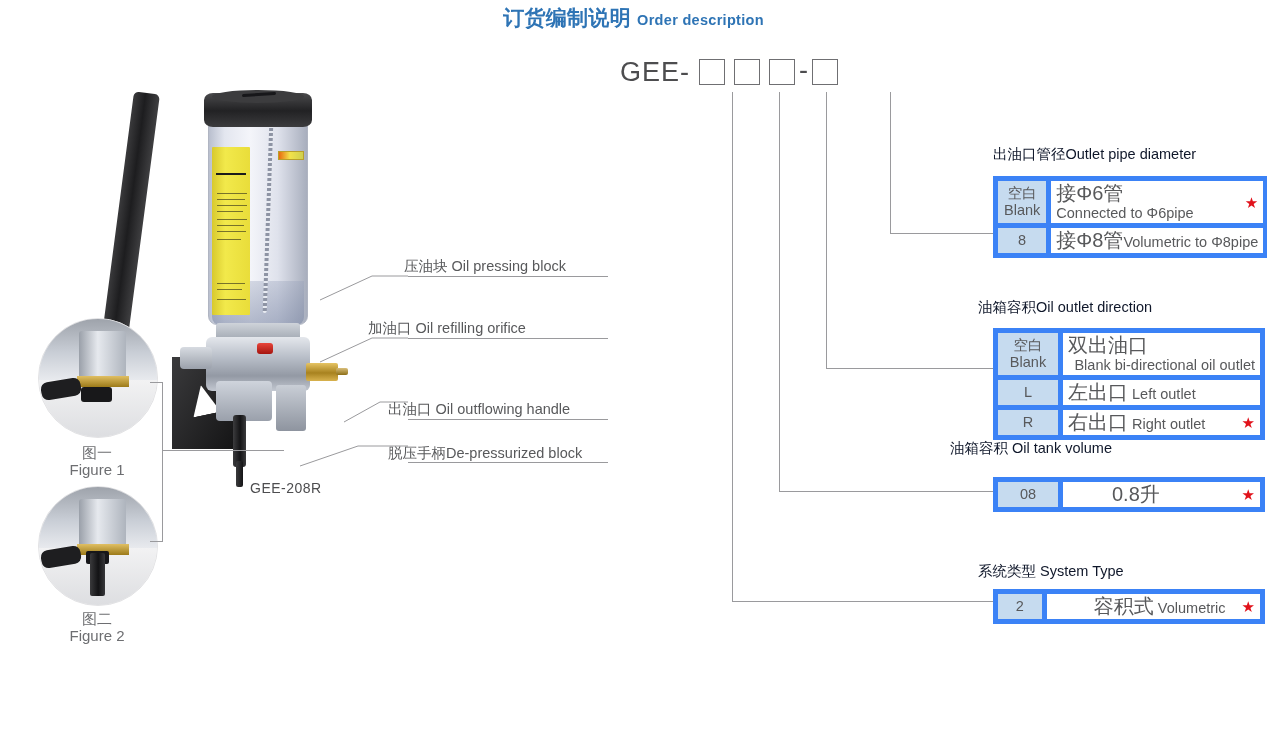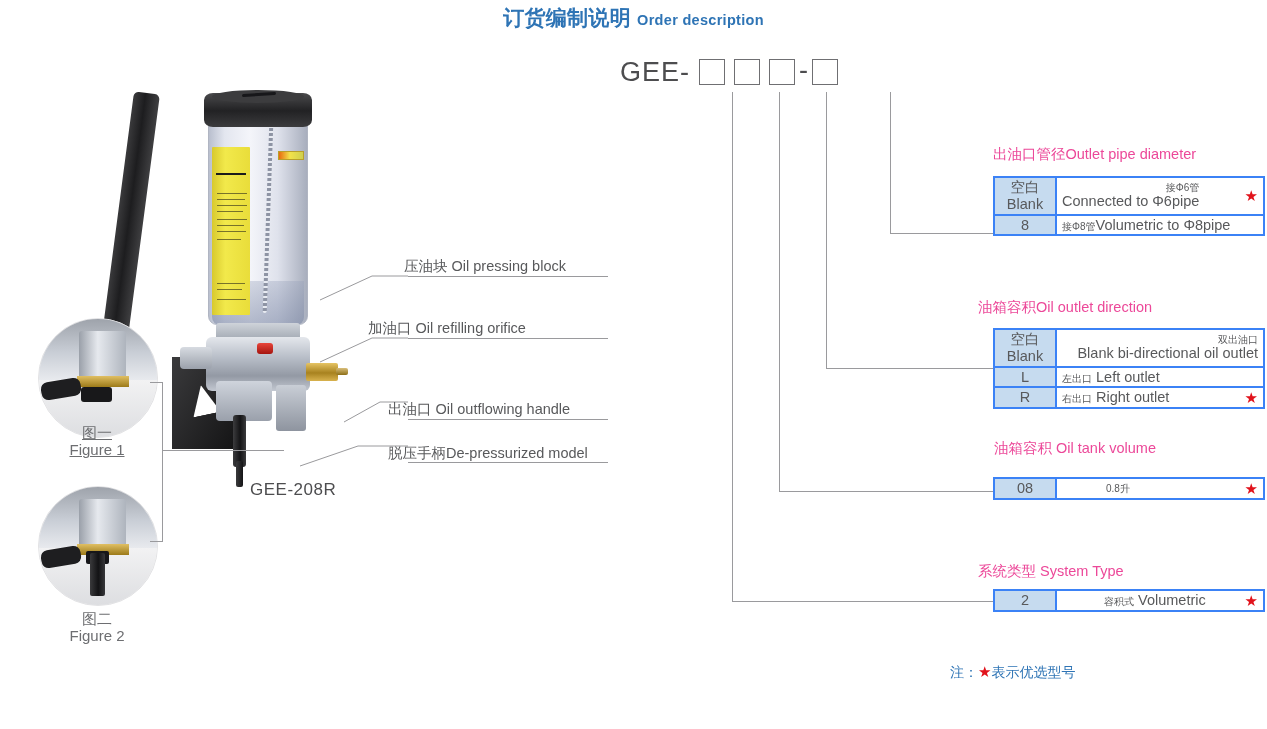--- a/index.html
+++ b/index.html
@@ -26,46 +26,46 @@
   }
   .code-gap{width:9px;}
   #code-dash{font-size:27px;color:#4d4d4f;padding:0 4px 4px 4px;}
 
   
   .ln{position:absolute;background:#9a9a9d;}
   .lnv{width:1px;}
   .lnh{height:1px;}
 
   
-  .tbl-title{font-size:14.5px;color:#ec4899;white-space:nowrap;}
+  .tbl-title{font-size:14.5px;color:#0f172a;white-space:nowrap;}
   .tbl{border-collapse:collapse;border-spacing:0;background:#fff;}
   .tbl td{
-    border:2px solid #3b82f6;font-size:14.5px;color:#58595b;
+    border:5px solid #3b82f6;font-size:14.5px;color:#58595b;
     padding:1px 5px;vertical-align:middle;line-height:1.16;
   }
   .tbl td.key{
     background:#c6dbef;text-align:center;white-space:nowrap;
     padding:1px 6px;
   }
   .tbl td.val{background:#fff;white-space:nowrap;position:relative;}
   .star{color:#e1121b;font-size:15px;line-height:1;}
   .val-wrap{display:flex;align-items:center;justify-content:space-between;gap:16px;}
-  .cn{font-size:10px;text-align:right;}
+  .cn{font-size:20px;}
   .en{font-size:14.5px;text-align:right;}
 
   
   .callout{font-size:14.5px;color:#58595b;white-space:nowrap;}
   .callout-rule{background:#9a9a9d;height:1px;}
 
   
   .fig-cap{
     font-size:15px;color:#6d6e71;text-align:center;line-height:1.15;
     white-space:nowrap;
   }
-  #model-name{font-size:17px;color:#4d4d4f;letter-spacing:.5px;}
+  #model-name{font-size:14px;color:#4d4d4f;letter-spacing:.5px;}
 
   
   #note{left:950px;top:662px;font-size:14px;color:#2e74b5;line-height:1.45;}
   #note .star{color:#e1121b;}
 
   
   #product{left:120px;top:85px;width:250px;height:420px;}
   #handle{
     position:absolute;left:14px;top:8px;width:26px;height:330px;
     background:linear-gradient(90deg,#3a3a3c 0%,#1d1d1f 45%,#3f3f41 100%);
@@ -301,21 +301,21 @@
           <span class="cn">右出口</span>
           <span class="en">Right outlet</span>
         </div>
         <span class="star">★</span>
       </div>
     </td>
   </tr>
 </tbody>
   </table>
 
-<div class="abs tbl-title" style="left:994px;top:439px;">
+<div class="abs tbl-title" style="left:950px;top:439px;">
   <span>油箱容积</span><span> </span><span>Oil tank volume</span>
 </div>
 <table class="abs tbl" style="left:993px;top:477px;width:272px;">
   <tbody>
       <tr>
     <td class="key" style="width:48px;"><span>08</span></td>
     <td class="val">
       <div class="val-wrap">
         <span class="cn" style="padding-left:44px;">0.8升</span>
         <span class="star">★</span>
@@ -339,23 +339,20 @@
           <span class="en">Volumetric</span>
         </span>
         <span class="star">★</span>
       </div>
     </td>
   </tr>
 </tbody>
   </table>
 
 <div class="abs" id="note">
-  <div>
-    <span>注：</span><span class="star">★</span><span>表示优选型号</span>
-  </div>
 </div>
 
 <div class="abs" id="product">
   <div id="handle"></div>
   <div id="handle-brkt"></div>
   <div id="brkt-hole"></div>
   <div id="res-body"></div>
   <div id="res-liq"></div>
   <div id="label-yellow">
     <div class="lbl-line" style="top:46px;width:30px;"></div>
@@ -413,33 +410,33 @@
 <div class="abs callout" style="left:388px;top:400px;">
   <span>出油口</span>
   <span>Oil outflowing handle</span>
 </div>
 <div class="abs callout-rule" style="left:408px;top:419px;width:200px;"></div>
 
 <svg class="abs" style="left:300px;top:430px;width:120px;height:44px;overflow:visible;">
   <polyline points="0,36 58,16 108,16" fill="none" stroke="#9a9a9d" stroke-width="1"></polyline>
 </svg>
 <div class="abs callout" style="left:388px;top:444px;">
-  <span>脱压手柄</span><span>De-pressurized model</span>
+  <span>脱压手柄</span><span>De-pressurized block</span>
 </div>
 <div class="abs callout-rule" style="left:408px;top:462px;width:200px;"></div>
 
 <div class="circ" style="left:38px;top:318px;width:118px;height:118px;">
   <div class="circ-top"></div>
   <div class="circ-bot"></div>
   <div class="circ-barrel"></div>
   <div class="circ-brass"></div>
   <div class="circ-blk-left"></div>
   <div class="c1-plug"></div>
 </div>
-<div class="abs fig-cap" style="left:38px;top:424px;width:118px;text-decoration:underline;">
+<div class="abs fig-cap" style="left:38px;top:444px;width:118px;">
   <div>图一</div>
   <div>Figure 1</div>
 </div>
 
 <div class="circ" style="left:38px;top:486px;width:118px;height:118px;">
   <div class="circ-top"></div>
   <div class="circ-bot"></div>
   <div class="circ-barrel"></div>
   <div class="circ-brass"></div>
   <div class="circ-blk-left"></div>

